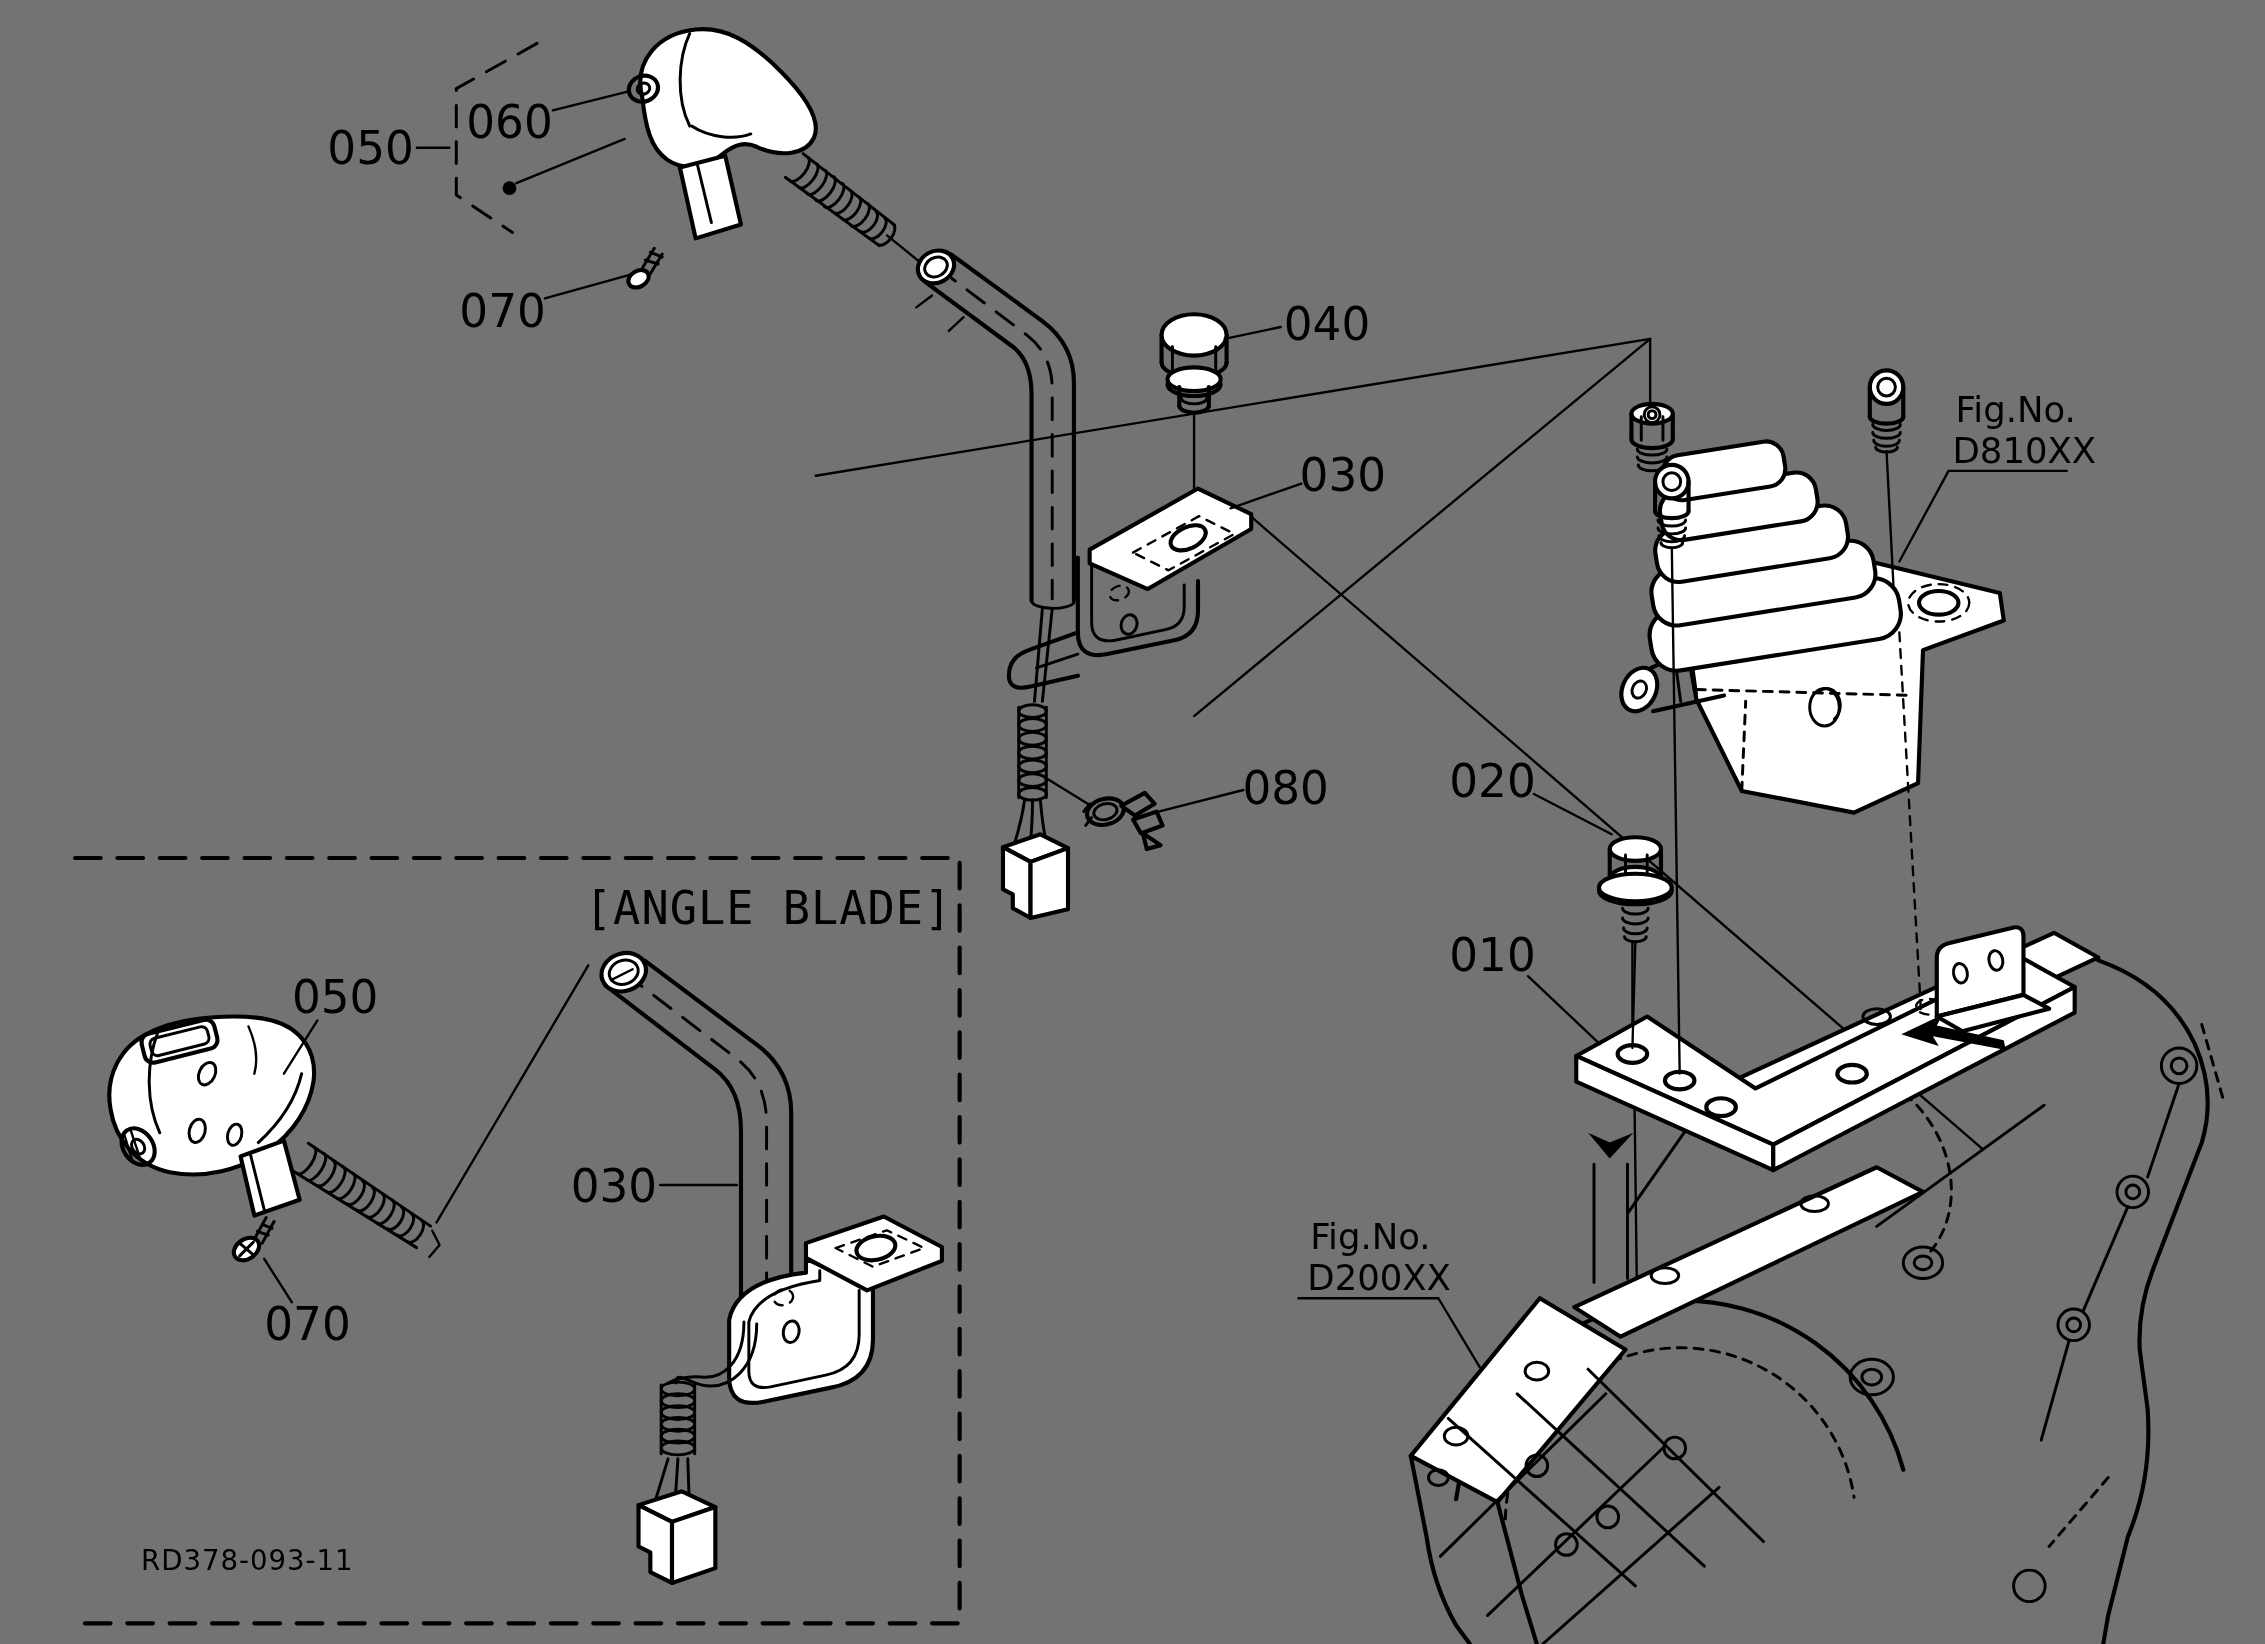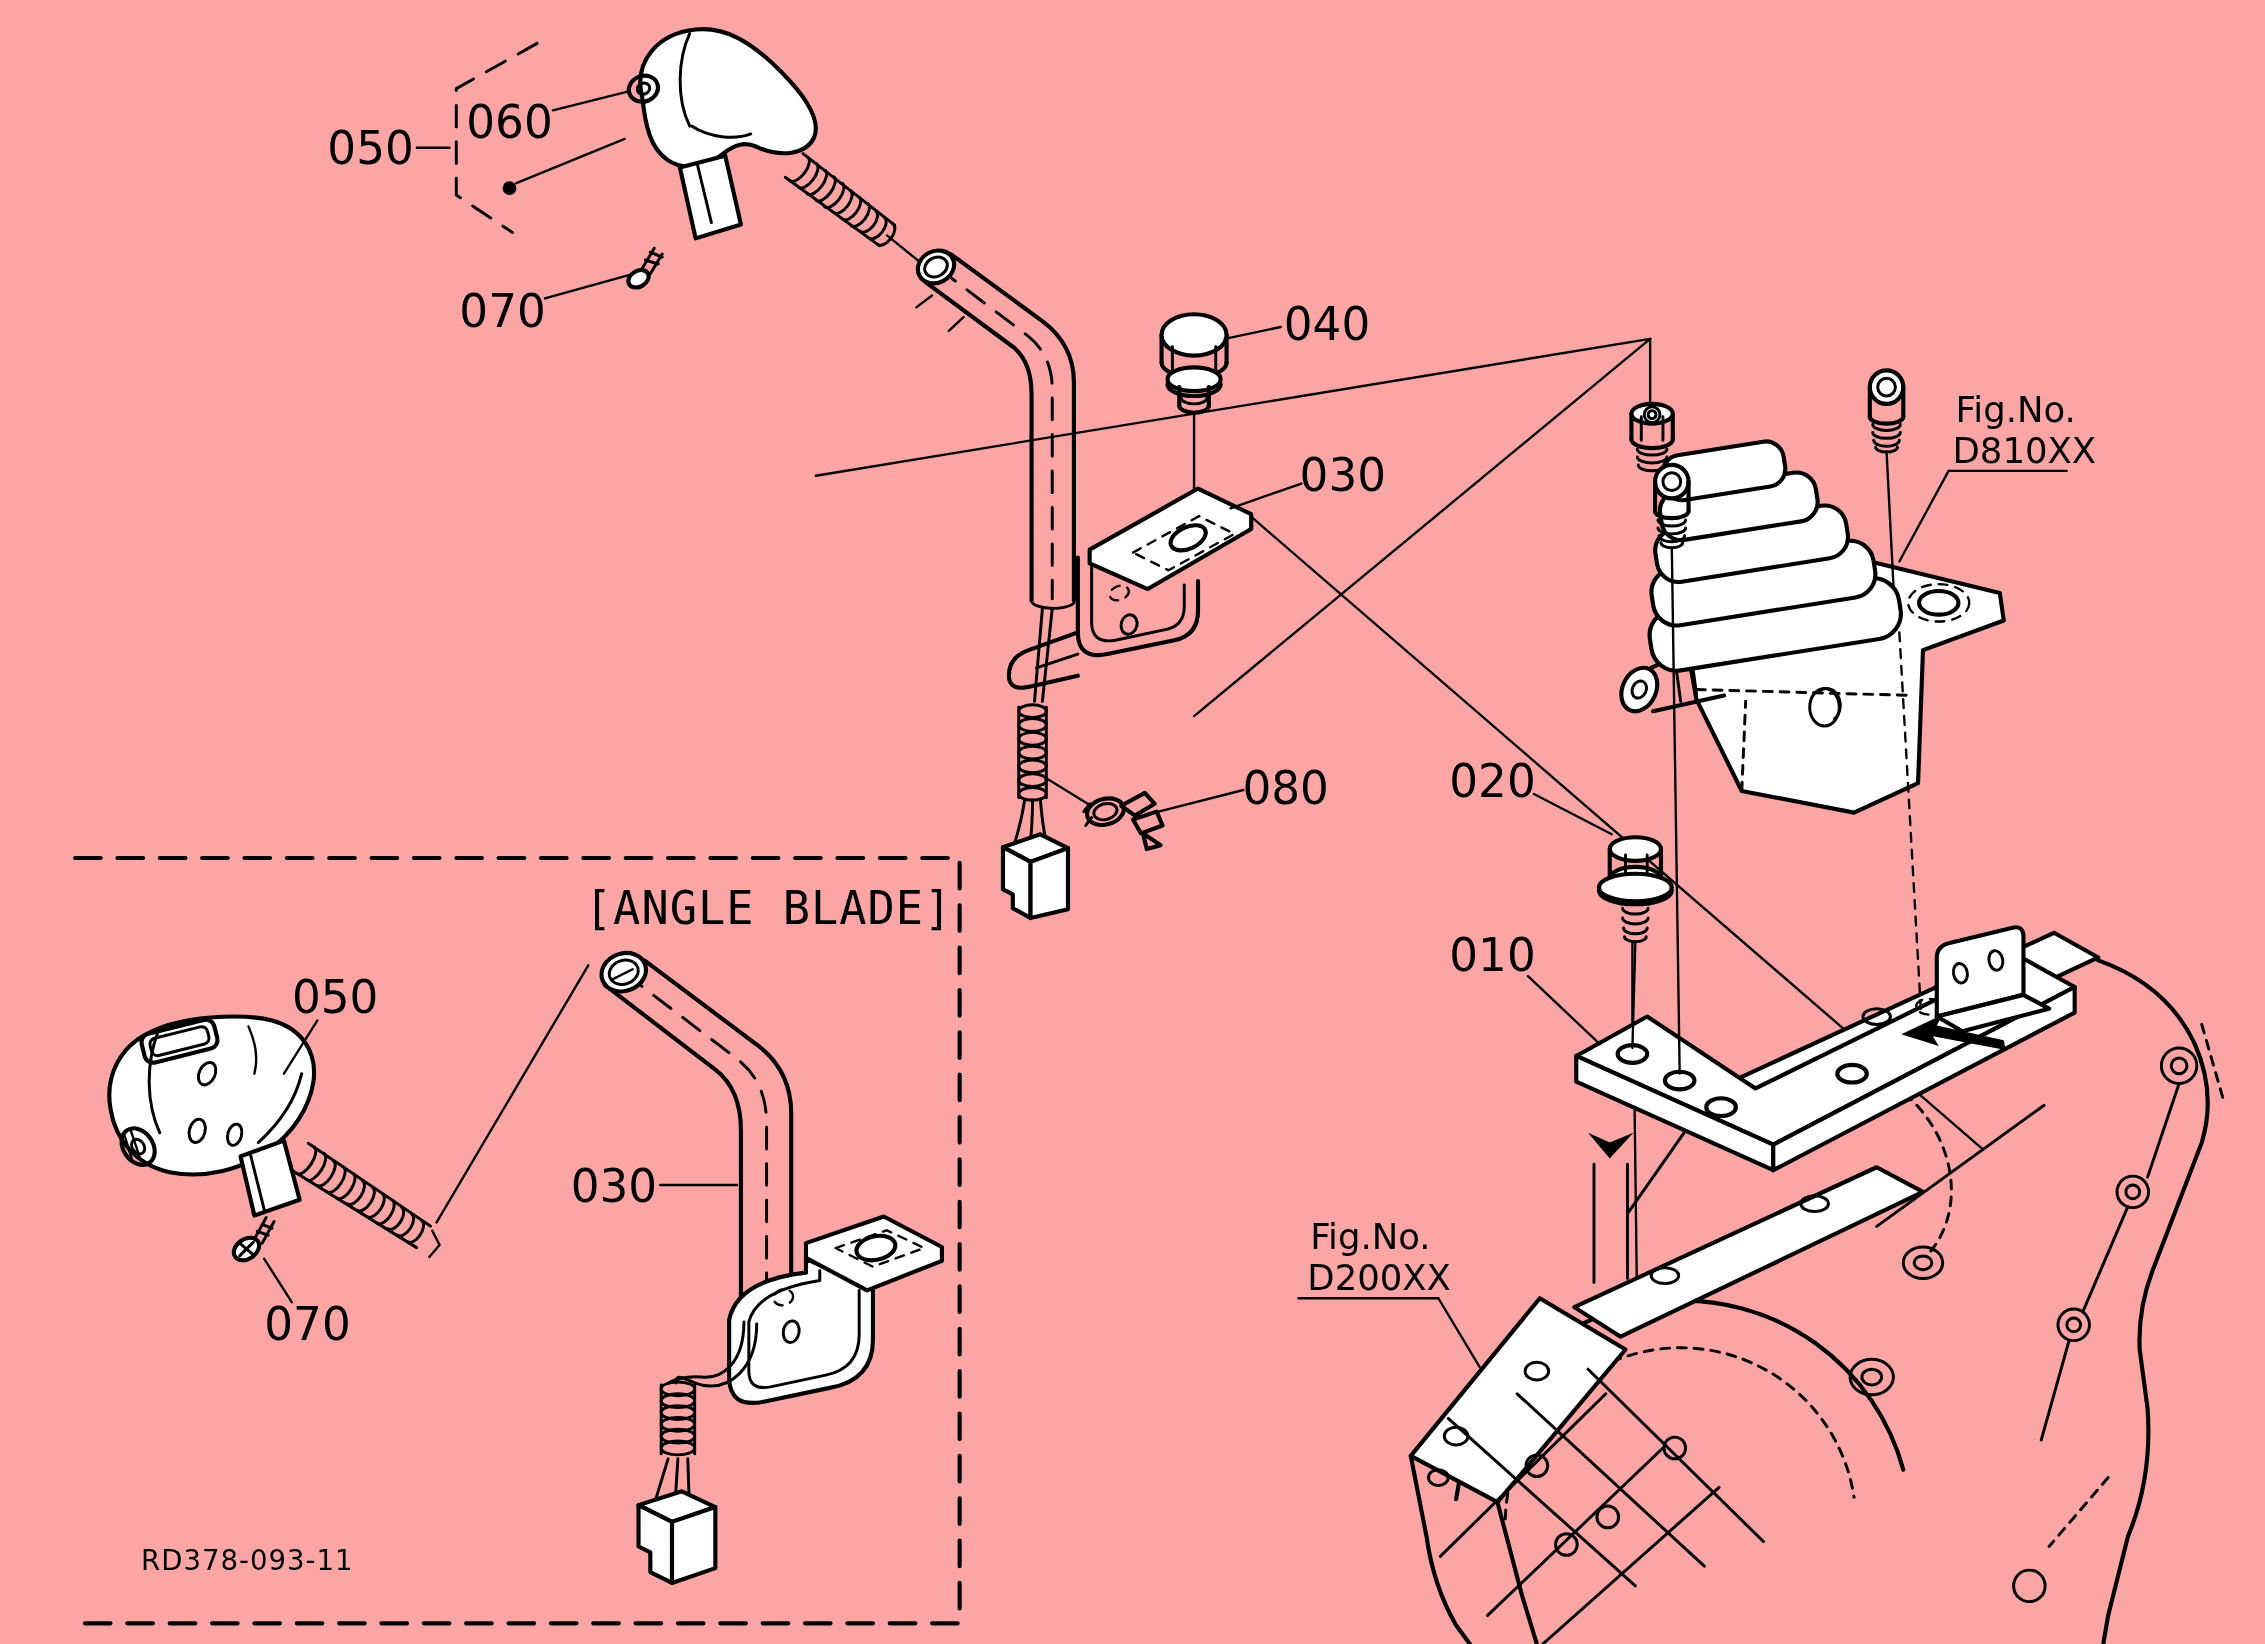--- a/index.html
+++ b/index.html
@@ -1,16 +1,16 @@
 <!DOCTYPE html>
 <html><head>
 <meta charset="utf-8">
 <style>
   html,body{margin:0;padding:0;background:#ffffff;}
-  .page{position:relative;width:2266px;height:1644px;background:#fca5a5;overflow:hidden;}
+  .page{position:relative;width:2266px;height:1644px;background:#737373;overflow:hidden;}
   svg{position:absolute;left:0;top:0;}
   svg *{stroke-linecap:round;stroke-linejoin:round;}
   .ln {stroke:#000;fill:none;stroke-width:4.2;}
   .ln3{stroke:#000;fill:none;stroke-width:3;}
   .ln2{stroke:#000;fill:none;stroke-width:2.4;}
   .fw {fill:#fff;stroke:#000;stroke-width:4.2;}
   .fb {fill:#000;stroke:none;}
   .dashA{stroke-dasharray:26,17;}
   .dashB{stroke-dasharray:22,15;}
   .dashC{stroke-dasharray:9,8;}

